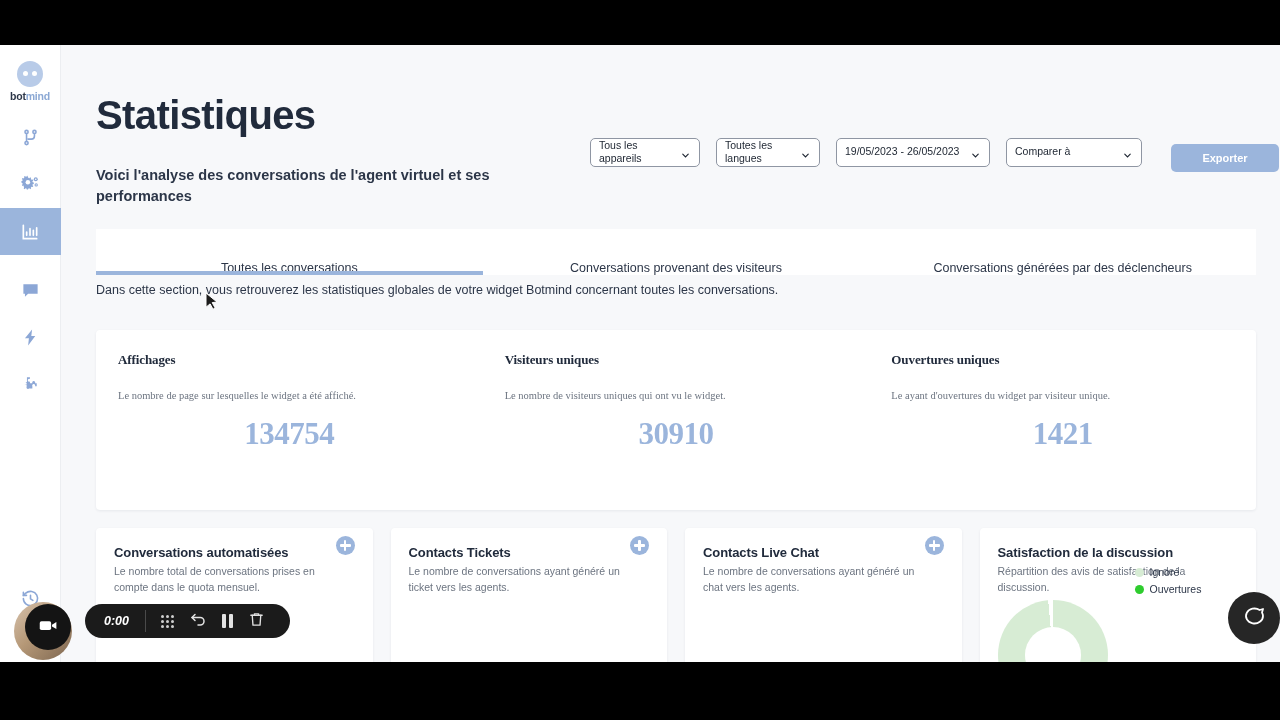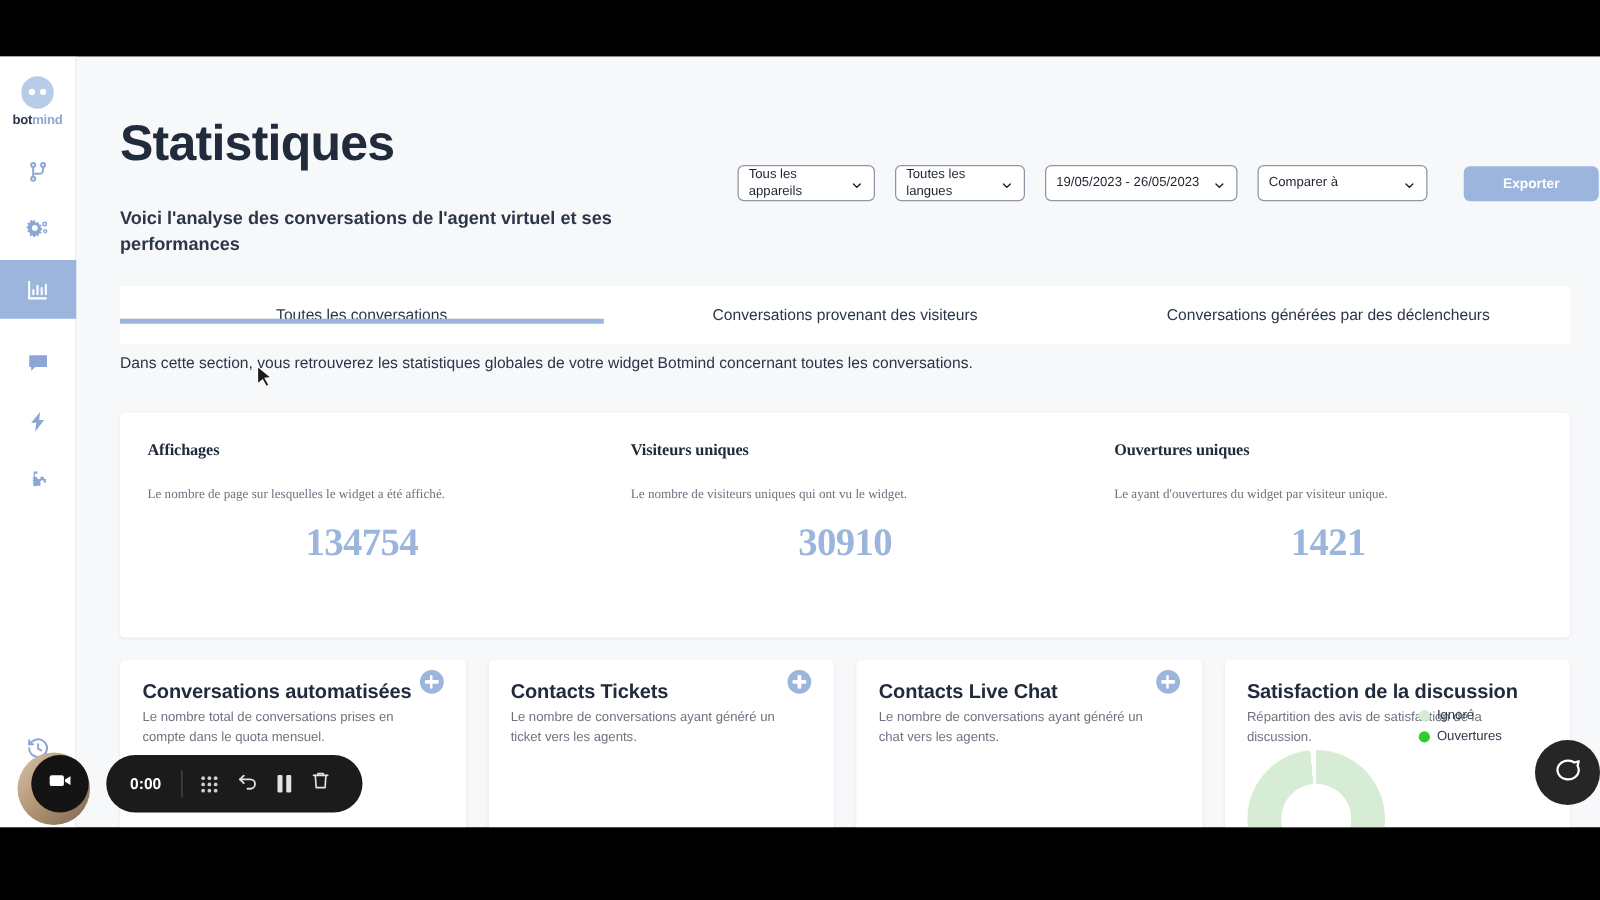--- a/index.html
+++ b/index.html
@@ -69,26 +69,27 @@
     display:flex; align-items:center; padding:0 8px;
   }
   .dd-1 { width:110px; } .dd-2 { width:104px; } .dd-3 { width:154px; } .dd-4 { width:136px; }
   .dd-label { font-size:10.5px; color:#1c2430; line-height:1.28; flex:1 1 auto; padding-right:4px; }
   .chev { width:11px; height:11px; flex:0 0 auto; color:#1c2430; }
   .export-btn {
     width:108px; height:28px; border-radius:5px; background:#9bb5dc;
     color:#ffffff; font-size:11px; font-weight:bold;
     display:flex; align-items:center; justify-content:center; border:none;
     margin-left:13px;
+    margin-top:12px;
   }
 
   
   .tabs {
     position:absolute; left:35px; top:184px; width:1160px; height:46px;
-    background:#ffffff; display:flex; align-items:center;
+    background:#ffffff; display:flex; align-items:flex-end;
   }
   .tab { flex:1 1 0; display:flex; align-items:center; justify-content:center; position:relative; }
   .tab span { font-size:12.5px; color:#2c3648; }
   .tab.active::after {
     content:""; position:absolute; left:0; right:0; bottom:0; height:4px; background:#9bb5dc;
   }
   .section-note {
     position:absolute; left:35px; top:238px;
     font-size:12.5px; color:#2c3648;
   }
@@ -115,21 +116,21 @@
   .plus::before { content:""; position:absolute; width:11px; height:2.2px; background:#fff; border-radius:1px; }
   .plus::after  { content:""; position:absolute; width:2.2px; height:11px; background:#fff; border-radius:1px; }
 
   
   .row2 { position:absolute; left:35px; top:483px; width:1160px; height:140px; display:flex; gap:18px; }
   .mini-card {
     flex:1 1 0; background:#ffffff; border-radius:4px;
     box-shadow:0 1px 3px rgba(20,30,50,0.07);
     position:relative; padding:17px 18px 0 18px; overflow:hidden;
   }
-  .mini-card h3 { font-size:16px; font-weight:bold; color:#212b3c; letter-spacing:-0.1px; }
+  .mini-card h3 { font-size:13px; font-weight:bold; color:#212b3c; letter-spacing:-0.1px; }
   .mini-card p { font-size:10.5px; color:#6c7480; line-height:1.5; margin-top:4px; width:90%; }
 
   
   .donut-wrap { position:absolute; left:18px; top:72px; width:160px; height:120px; }
   .donut {
     width:110px; height:110px; border-radius:50%;
     background: conic-gradient(from 0deg, #d7ecd4 0deg 355deg, #ffffff 355deg 360deg);
     position:relative;
   }
   .donut::after {
@@ -147,22 +148,22 @@
   .webcam {
     position:absolute; left:14px; top:602px; width:58px; height:58px; z-index:55;
     border-radius:50%; overflow:hidden;
     background:linear-gradient(135deg,#d8c3ae 0%,#b59877 45%,#7d6650 100%);
   }
   .webcam-btn {
     position:absolute; left:25px; top:604px; width:46px; height:46px; border-radius:50%;
     background:#141414; display:flex; align-items:center; justify-content:center; z-index:56;
   }
   .rec-toolbar {
-    position:absolute; left:85px; top:604px; width:205px; height:46px; border-radius:24px;
-    background:#1b1b1b; display:flex; align-items:center; z-index:56;
+    position:absolute; left:85px; top:604px; width:205px; height:34px; border-radius:24px;
+    background:#1b1b1b; display:flex; align-items:center; z-index:56;font-style:italic;
   }
   .rec-time { color:#ffffff; font-size:12.5px; font-weight:bold; margin-left:19px; }
   .rec-div { width:1px; height:22px; background:#4a4a4a; margin-left:16px; }
   .rec-icons { display:flex; align-items:center; gap:15px; margin-left:15px; color:#e2e2e2; }
   .dots-grid { display:grid; grid-template-columns:repeat(3,3px); grid-gap:2px; }
   .dots-grid i { width:3px; height:3px; background:#cfcfcf; border-radius:50%; display:block; }
   .pause-ic { display:flex; gap:3.5px; }
   .pause-ic i { width:3.5px; height:14px; background:#e2e2e2; display:block; border-radius:1px; }
 
   .chat-fab {

